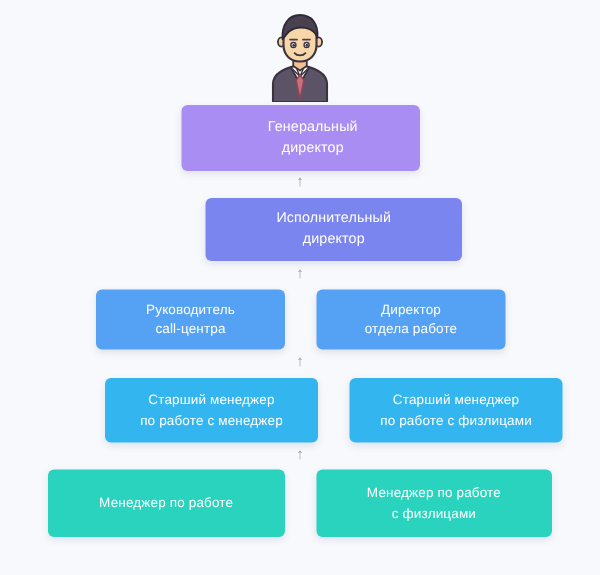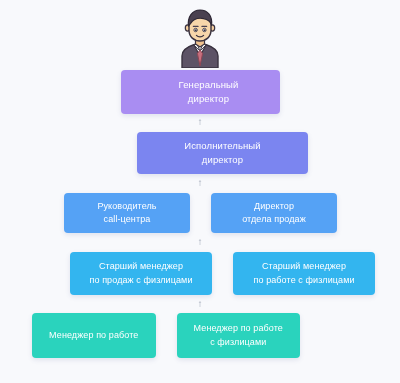--- a/index.html
+++ b/index.html
@@ -56,21 +56,21 @@
   .node .line {
     display: block;
     white-space: nowrap;
   }
 
   
   .r1 { left: 121px; top: 70px;  width: 159px; height: 44px; }
   .r2 { left: 93px;  top: 132px; width: 215px; height: 42px; }
   .r3 { left: 64px;  top: 193px; width: 273px; height: 40px; }
   .r4 { left: 48px;  top: 252px; width: 305px; height: 43px; padding-left: 22px; }
-  .r5 { left: 32px;  top: 313px; width: 268px; height: 45px; }
+  .r5 { left: 32px;  top: 313px; width: 336px; height: 45px; }
 
   .r1 .node { width: 159px; font-size: 9.5px; padding-left: 20px; }
   .r2 .node { width: 215px; font-size: 9.5px; margin-left: 44px; }
   .r3 .node { width: 126px; font-size: 9px; align-items: center; }
   .r4 .node { width: 142px; font-size: 9px; }
   .r5 .node { width: 158px; font-size: 9px; }
 
   .r3 .node + .node,
   .r4 .node + .node,
   .r5 .node + .node { margin-left: 21px; }
@@ -153,30 +153,30 @@
 
   <div class="connector cn2">↑</div>
 
   <div class="row r3">
     <div class="node c-blue">
       <span class="line">Руководитель</span>
       <span class="line">call-центра</span>
     </div>
     <div class="node c-blue">
       <span class="line">Директор</span>
-      <span class="line">отдела продаж</span>
+      <span class="line">отдела работе</span>
     </div>
   </div>
 
   <div class="connector cn3">↑</div>
 
   <div class="row r4">
     <div class="node c-cyan">
       <span class="line">Старший менеджер</span>
-      <span class="line">по продаж с физлицами</span>
+      <span class="line">по работе с менеджер</span>
     </div>
     <div class="node c-cyan">
       <span class="line">Старший менеджер</span>
       <span class="line">по работе с физлицами</span>
     </div>
   </div>
 
   <div class="connector cn4">↑</div>
 
   <div class="row r5">

